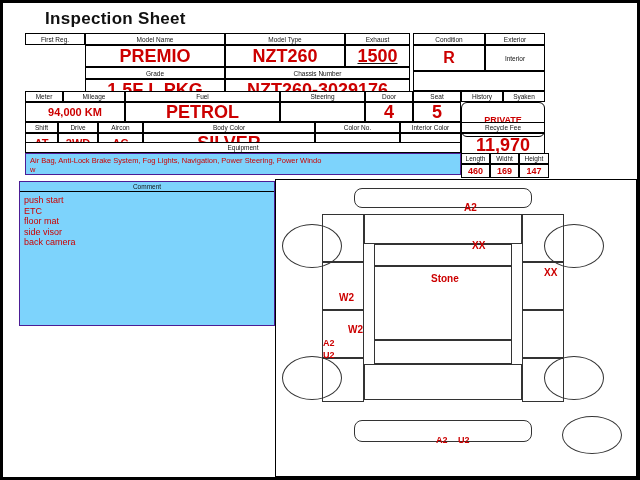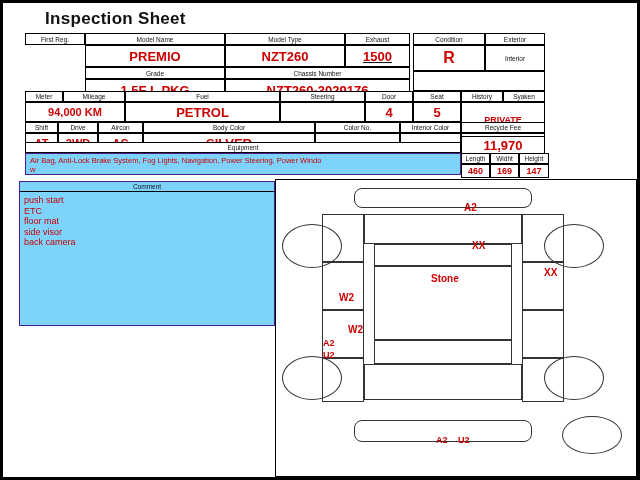--- a/index.html
+++ b/index.html
@@ -33,21 +33,21 @@
     align-items:center;
     justify-content:center;
     overflow:hidden;
   }
   .hdr{
     font-size:6.5px;
     color:#111;
     background:#fff;
   }
   .val{
-    font-size:13px;
+    font-size:18px;
     color:#cc0000;
     font-weight:bold;
   }
   .val-sm{font-size:11px;}
   .val-xs{font-size:9px;}
   .val-lg{font-size:16px;}
 
   
   .pane-title{
     font-size:6.5px;
@@ -146,21 +146,21 @@
   <div class="box" style="left:122px;top:99px;width:155px;height:20px;">
     <span class="val">PETROL</span>
   </div>
   <div class="box" style="left:277px;top:99px;width:85px;height:20px;"></div>
   <div class="box" style="left:362px;top:99px;width:48px;height:20px;">
     <span class="val">4</span>
   </div>
   <div class="box" style="left:410px;top:99px;width:48px;height:20px;">
     <span class="val">5</span>
   </div>
-  <div class="box" style="left:458px;top:99px;width:84px;height:35px;">
+  <div class="box" style="left:458px;top:99px;width:84px;height:35px;border-radius:6px;">
     <span class="val val-xs">PRIVATE</span>
   </div>
 
   <div class="box hdr" style="left:22px;top:119px;width:33px;height:11px;">Shift</div>
   <div class="box hdr" style="left:55px;top:119px;width:40px;height:11px;">Drive</div>
   <div class="box hdr" style="left:95px;top:119px;width:45px;height:11px;">Aircon</div>
   <div class="box hdr" style="left:140px;top:119px;width:172px;height:11px;">Body Color</div>
   <div class="box hdr" style="left:312px;top:119px;width:85px;height:11px;">Color No.</div>
   <div class="box hdr" style="left:397px;top:119px;width:61px;height:11px;">Interior Color</div>
   <div class="box hdr" style="left:458px;top:119px;width:84px;height:11px;">Recycle Fee</div>

